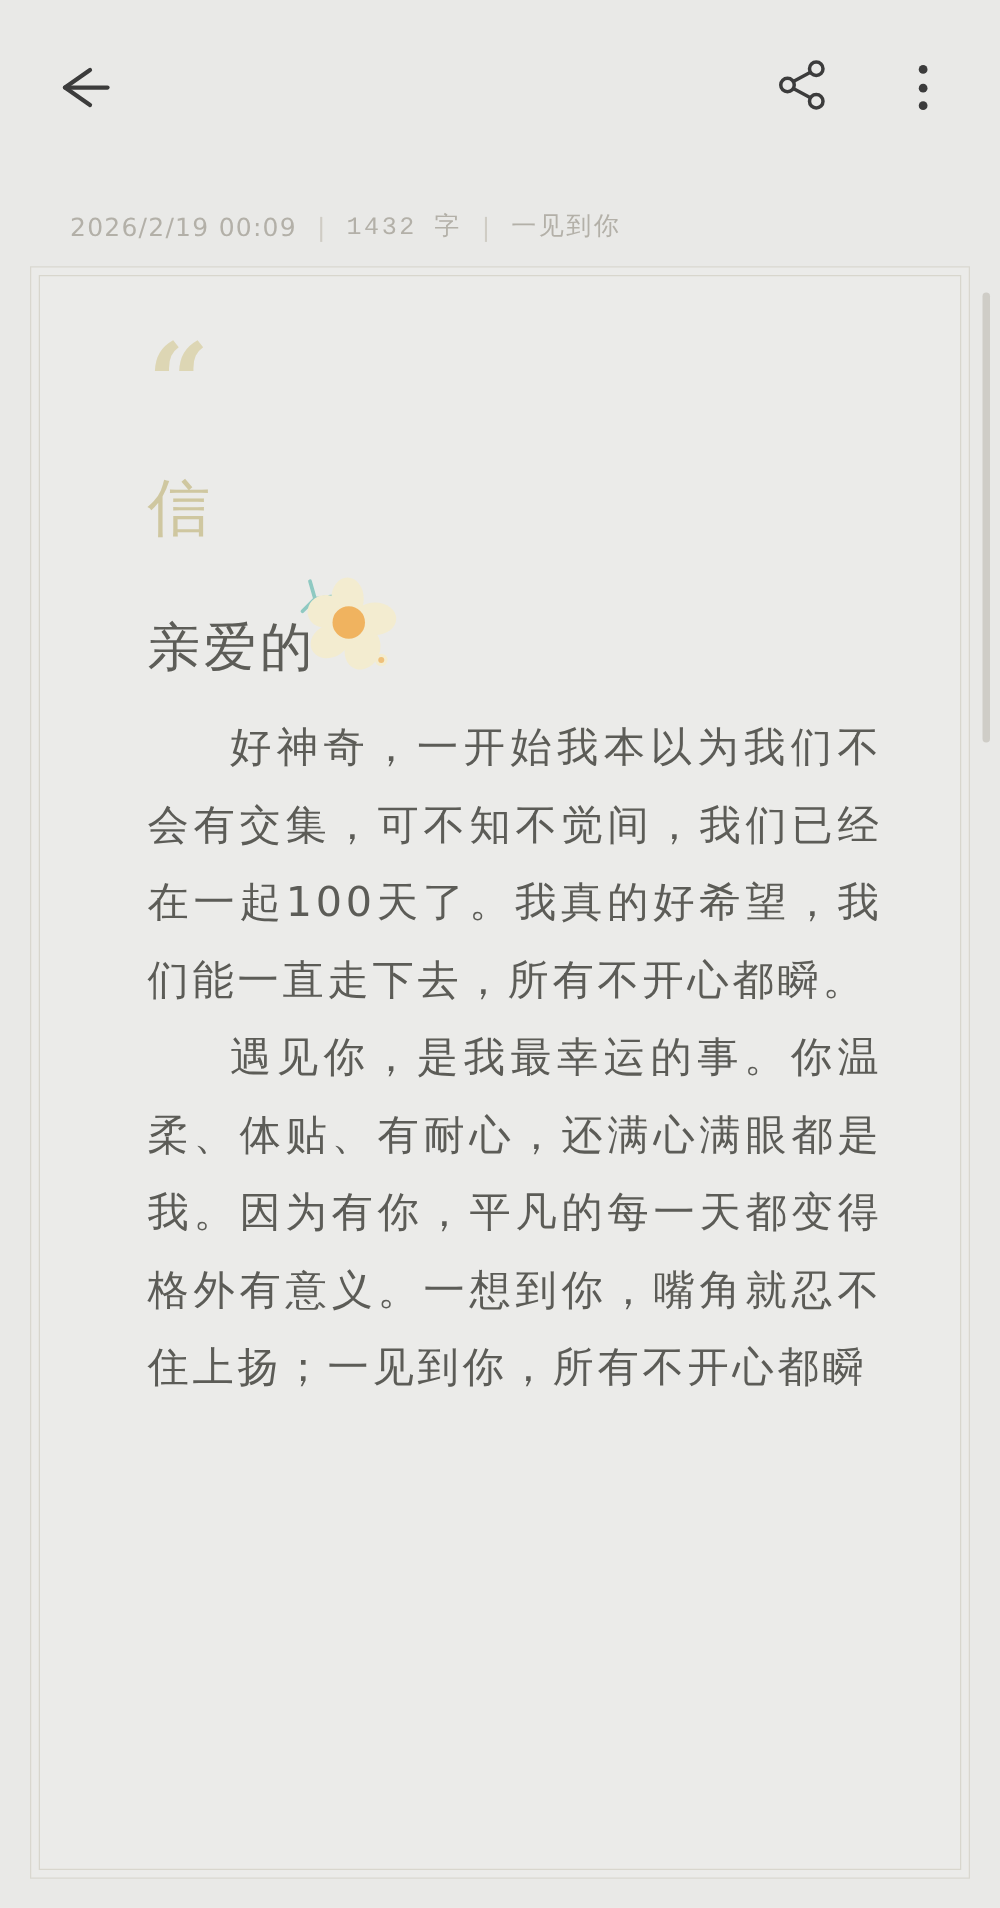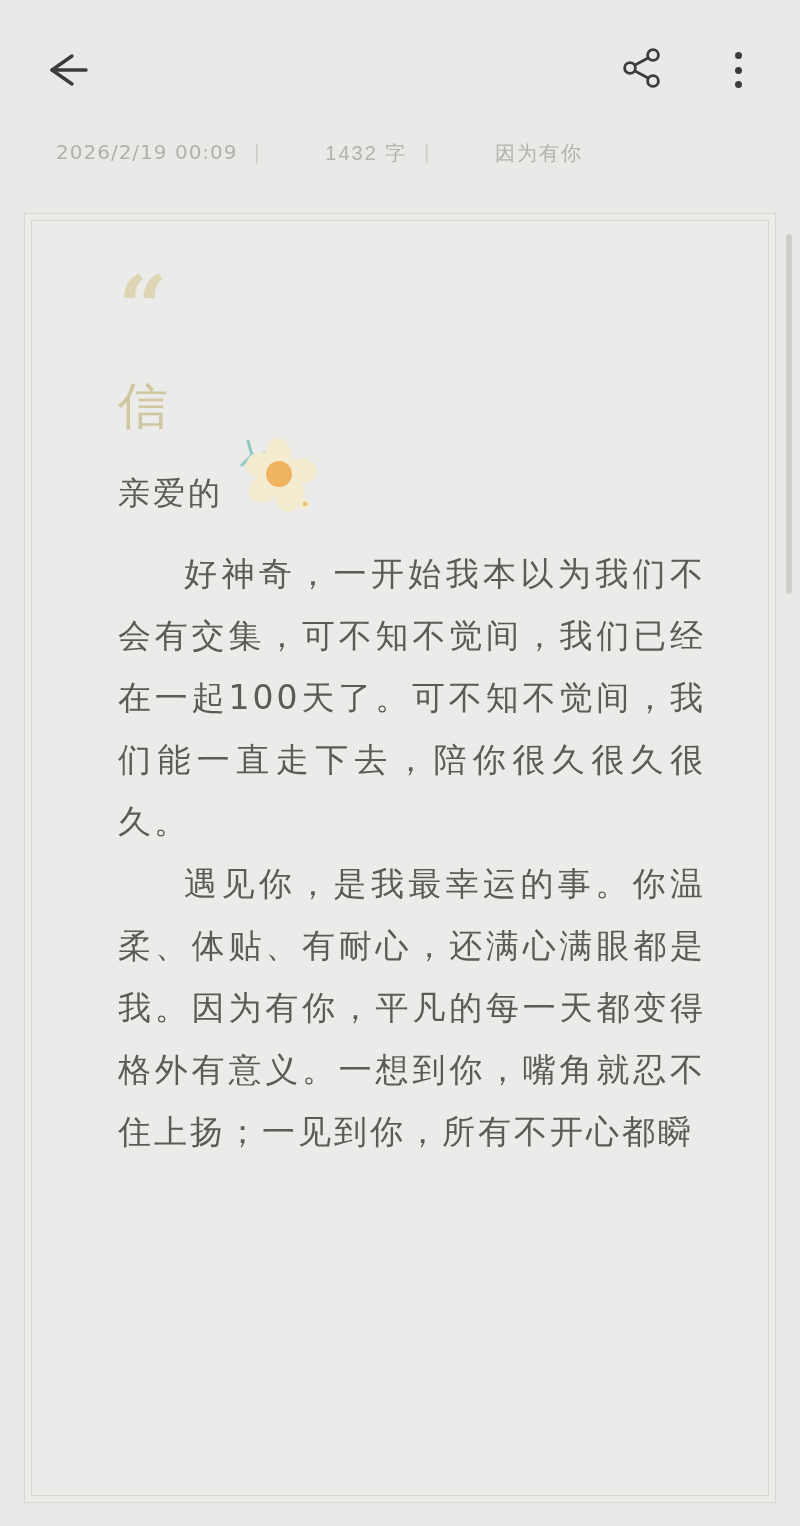--- a/index.html
+++ b/index.html
@@ -60,29 +60,29 @@
     height: 7px;
     border-radius: 50%;
     background: #3c3c3c;
   }
 
   
   .meta {
     padding: 0 56px;
     height: 54px;
     display: flex;
-    align-items: flex-start;
+    align-items: flex-end;
     gap: 16px;
     font-size: 20px;
     color: #b3b0a8;
     letter-spacing: 1px;
     font-family: "DejaVu Sans", sans-serif;
   }
   .meta .sep { color: #cfccc4; }
-  .meta .cjk { font-family: Liberation Sans, sans-serif; letter-spacing: 2px; margin-left: 48px; }
+  .meta .cjk { font-family: Liberation Mono, monospace; letter-spacing: 2px; }
 
   
   .paper-wrap {
     position: absolute;
     left: 24px;
     top: 213px;
     width: 752px;
     height: 1290px;
     box-sizing: border-box;
     background: #ebebe9;
@@ -113,22 +113,22 @@
     margin-top: 34px;
     font-size: 50px;
     color: #cfc7a0;
     font-family: "DejaVu Sans", sans-serif;
     letter-spacing: 2px;
     line-height: 1;
   }
 
   .salutation-row {
     position: relative;
-    margin-top: 40px;
-    font-size: 32px;
+    margin-top: 64px;
+    font-size: 42px;
     color: #5d5d58;
     letter-spacing: 3px;
     font-family: "DejaVu Sans", sans-serif;
     height: 46px;
     display: flex;
     align-items: center;
   }
   .sal-gap { display: inline-block; width: 74px; }
 
   
@@ -199,21 +199,21 @@
       </span>
     </div>
   </div>
 </div>
 
 <div class="meta">
   <span>2026/2/19 00:09</span>
   <span class="sep">|</span>
   <span class="cjk">1432 字</span>
   <span class="sep">|</span>
-  <span class="cjk">因为有你</span>
+  <span class="cjk">一见到你</span>
 </div>
 
 <div class="paper-wrap">
   <div class="paper">
 
     <div class="quote-mark">“</div>
 
     <div class="letter-title">信</div>
 
     <div class="salutation-row">
@@ -233,19 +233,19 @@
             <ellipse cx="34" cy="40" rx="14" ry="13" transform="rotate(-15 34 40)"></ellipse>
           </g>
           <circle cx="53" cy="49" r="13" fill="#f0b35f"></circle>
           <circle cx="79" cy="79" r="5" fill="#f3ecd0"></circle>
           <circle cx="79" cy="79" r="2.4" fill="#efc07a"></circle>
         </svg>
       </span>
     </div>
 
     <div class="body-text">
-      <p>好神奇，一开始我本以为我们不会有交集，可不知不觉间，我们已经在一起100天了。可不知不觉间，我们能一直走下去，陪你很久很久很久。</p>
+      <p>好神奇，一开始我本以为我们不会有交集，可不知不觉间，我们已经在一起100天了。我真的好希望，我们能一直走下去，所有不开心都瞬。</p>
       <p>遇见你，是我最幸运的事。你温柔、体贴、有耐心，还满心满眼都是我。因为有你，平凡的每一天都变得格外有意义。一想到你，嘴角就忍不住上扬；一见到你，所有不开心都瞬</p>
     </div>
   </div>
 </div>
 
 <div class="scrollbar"></div>
 
 </body></html>

